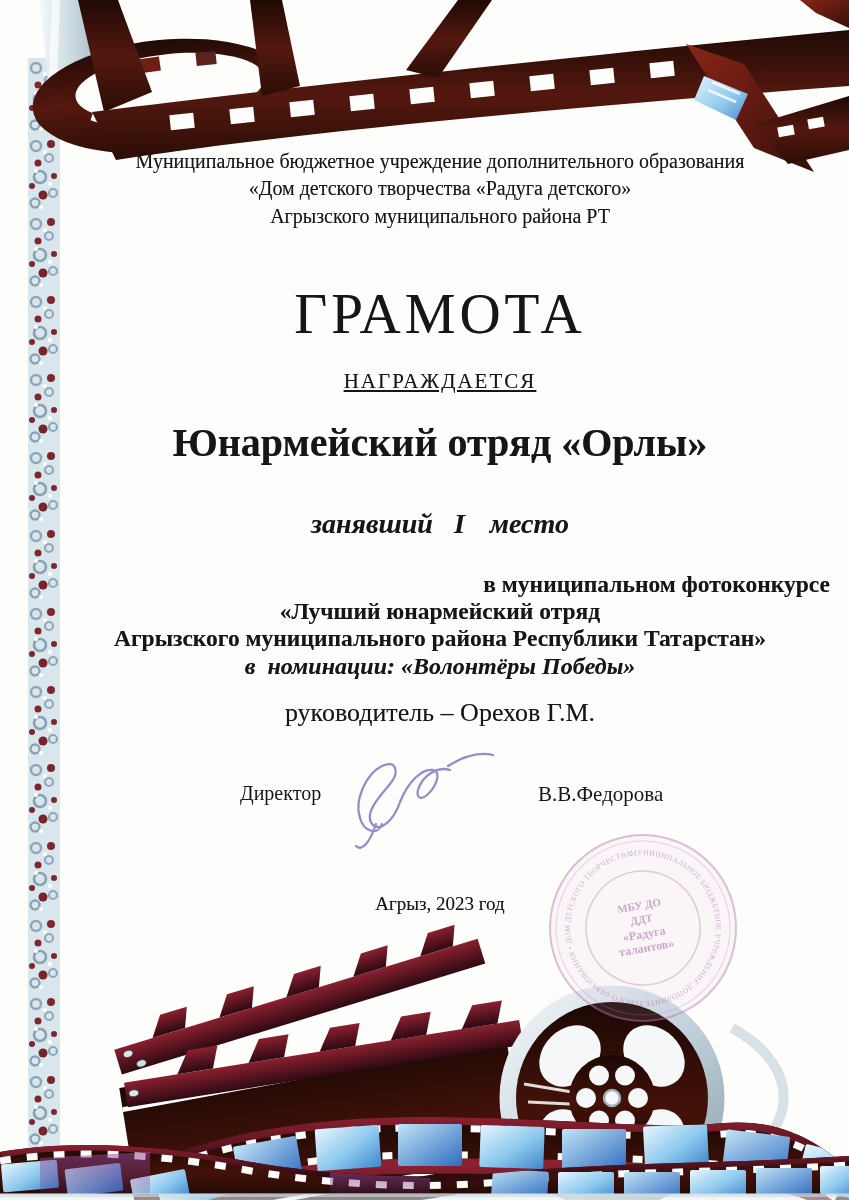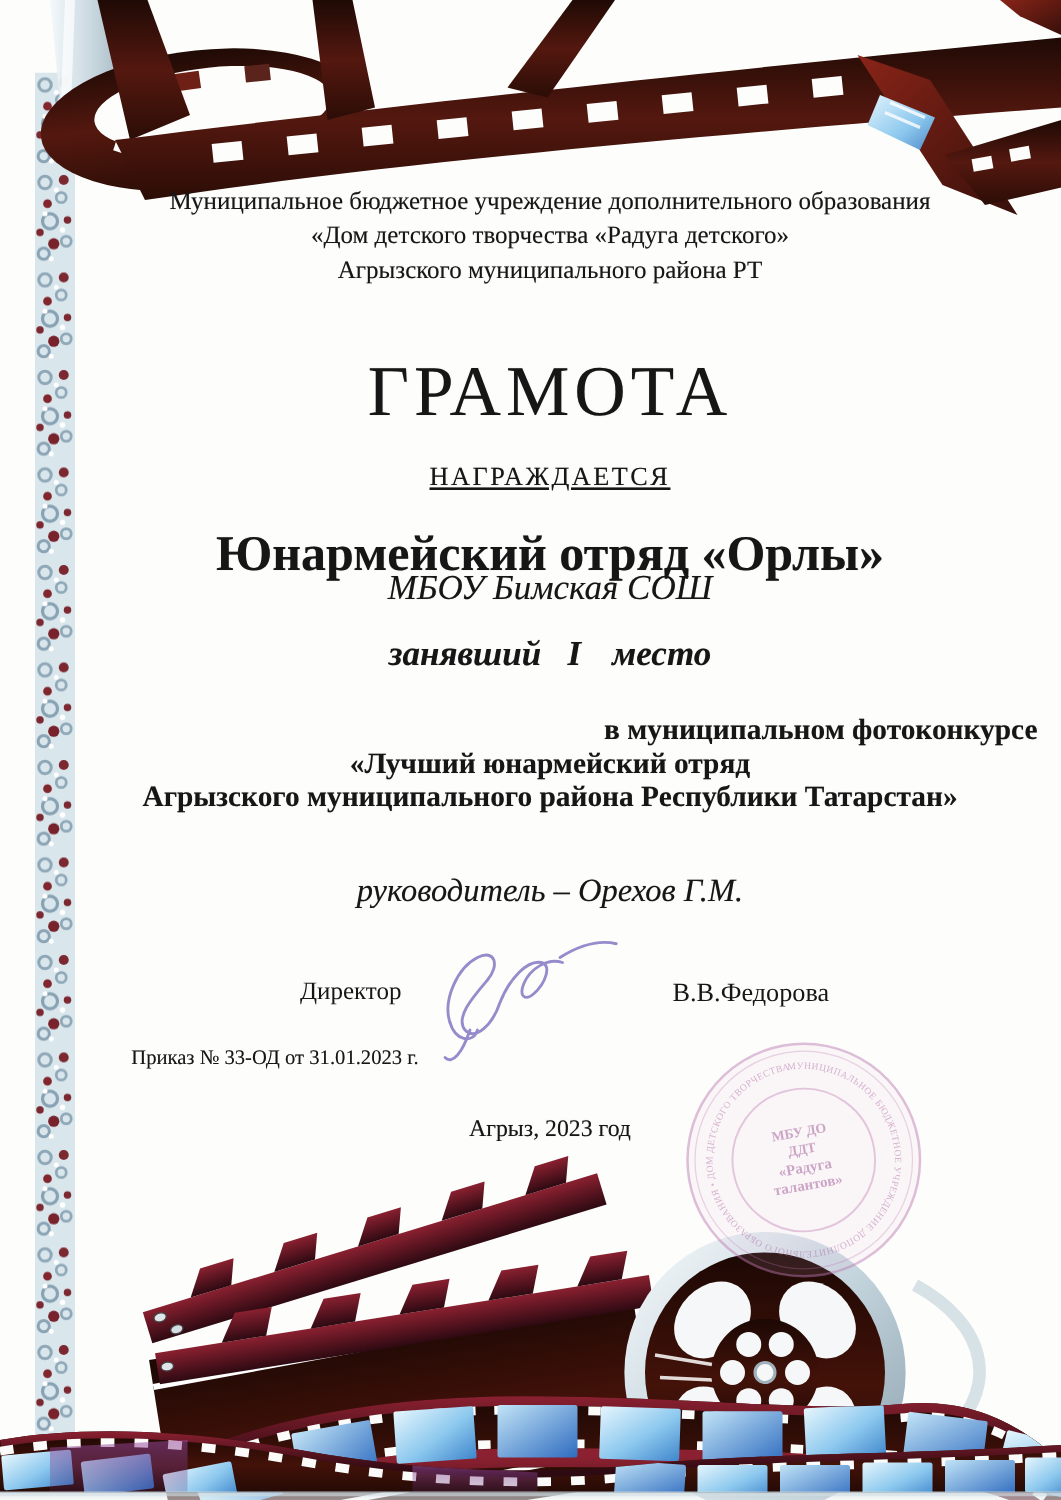--- a/index.html
+++ b/index.html
@@ -16,21 +16,21 @@
   .org{top:148px;font-size:20px;line-height:27.5px;}
   .title{top:281px;font-size:57px;letter-spacing:4px;}
   .award{top:369px;font-size:21px;letter-spacing:2px;text-decoration:underline;}
   .recipient{top:419px;font-size:40px;font-weight:bold;}
   .school{top:455px;font-size:28px;font-style:italic;}
   .placement{top:508px;font-size:28px;font-weight:bold;font-style:italic;}
   .placement .rank{margin:0 18px 0 14px;}
   .comp{font-size:23.5px;font-weight:bold;line-height:27px;}
   .comp1{top:571px;text-align:right;} .comp2{top:598px;} .comp3{top:625px;}
   .nomination{top:653px;font-size:24px;font-weight:bold;font-style:italic;}
-  .leader{top:698px;font-size:26px;font-style:italic;}
+  .leader{top:698px;font-size:26px;}
   .signrow{position:absolute;top:782px;left:0;width:100%;height:30px;}
   .signrow .pos{position:absolute;left:190px;font-size:20px;}
   .signrow .name{position:absolute;left:488px;font-size:21px;}
   .order{position:absolute;top:836px;left:55px;font-size:16.5px;
     text-shadow:0 0 .5px rgba(40,40,40,.4);}
   .place-year{top:893px;font-size:19px;}
   .keep-space{white-space:pre-wrap;}
   .bottom-edge{position:absolute;left:0;bottom:0;width:100%;height:7px;
     background:linear-gradient(#c9d8df,#f2f6f8);opacity:.55;z-index:4;}
 </style>
@@ -297,37 +297,36 @@
 
   <div class="content">
     <div class="tblock org">Муниципальное бюджетное учреждение дополнительного образования</div>
     <div class="tblock org" style="top:175px">«Дом детского творчества «Радуга детского»</div>
     <div class="tblock org" style="top:203px">Агрызского муниципального района РТ</div>
 
     <div class="tblock title">ГРАМОТА</div>
     <div class="tblock award">НАГРАЖДАЕТСЯ</div>
 
     <div class="tblock recipient">Юнармейский отряд «Орлы»</div>
-    <div class="tblock school">МБОУ Бимская СОШ</div>
 
     <div class="tblock placement">
       <span>занявший</span>
       <span class="rank">I</span>
       <span>место</span>
     </div>
 
     <div class="tblock comp comp1">в муниципальном фотоконкурсе</div>
     <div class="tblock comp comp3">Агрызского муниципального района Республики Татарстан»</div>
     <div class="tblock comp comp2">«Лучший юнармейский отряд</div>
+    <div class="tblock nomination keep-space">в  номинации: «Волонтёры Победы»</div>
 
     <div class="tblock leader">руководитель – Орехов Г.М.</div>
 
     <div class="signrow">
       <span class="pos">Директор</span>
       <span class="name">В.В.Федорова</span>
     </div>
 
-    <div class="order">Приказ № 33-ОД от 31.01.2023 г.</div>
     <div class="tblock place-year">Агрыз, 2023 год</div>
   </div>
 
   <div class="bottom-edge"></div>
 </div>
 
 </body></html>

